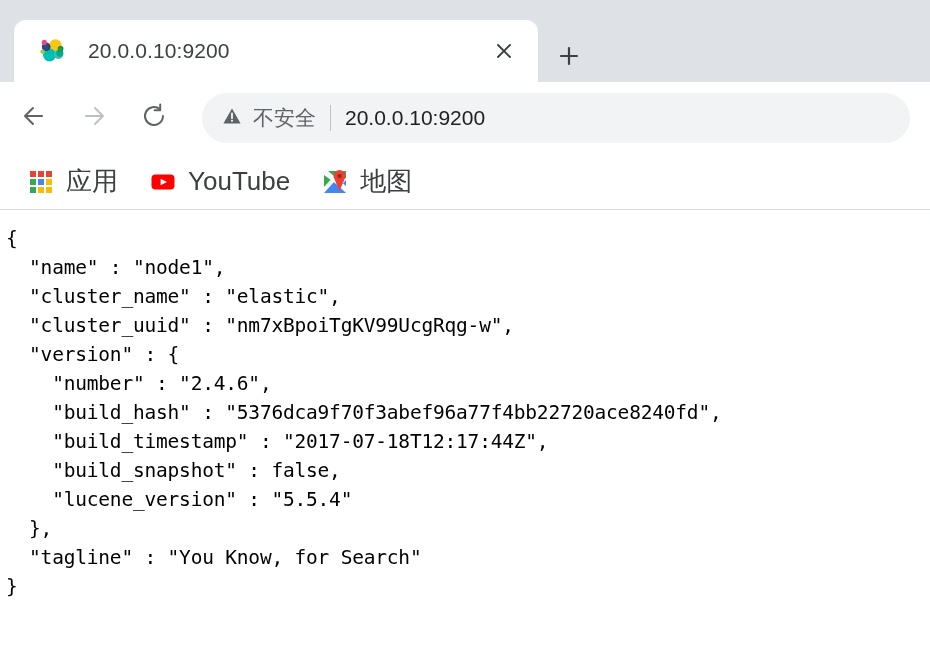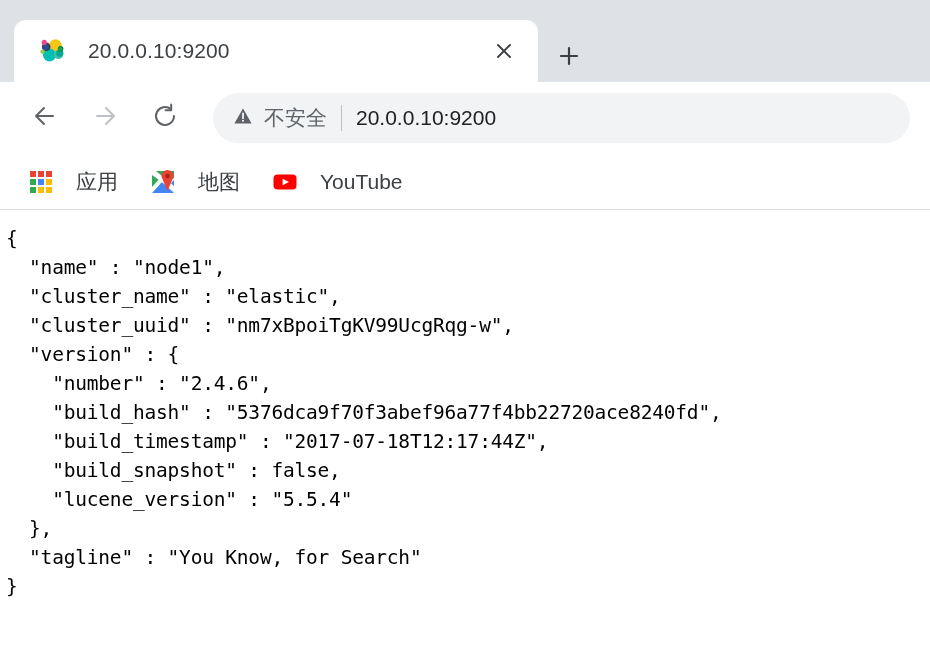--- a/index.html
+++ b/index.html
@@ -70,21 +70,21 @@
     justify-content: center;
     border-radius: 10px 10px 0 0;
   }
 
   
   .toolbar {
     height: 72px;
     background: #ffffff;
     display: flex;
     align-items: center;
-    padding-left: 21px;
+    padding-left: 10px;
     box-sizing: border-box;
   }
   .nav-btn {
     width: 48px;
     height: 48px;
     display: flex;
     align-items: center;
     justify-content: center;
     flex: 0 0 auto;
     margin-right: 12px;
@@ -150,23 +150,23 @@
   .bm-icon {
     width: 26px;
     height: 26px;
     flex: 0 0 auto;
     display: flex;
     align-items: center;
     justify-content: center;
     position: relative;
   }
   .bm-label {
-    font-size: 21px;
+    font-size: 26px;
     color: #3c4043;
-    margin-left: 22px;
+    margin-left: 12px;
     white-space: nowrap;
   }
 
   
   .apps-grid {
     width: 22px;
     height: 22px;
     display: grid;
     grid-template-columns: repeat(3, 6px);
     grid-template-rows: repeat(3, 6px);
@@ -290,44 +290,44 @@
           <i style="background:#fbbc05"></i>
           <i style="background:#fbbc05"></i>
       </span>
     </span>
     <span class="bm-label">应用</span>
   </div>
 
 
   <div class="bm">
     <span class="bm-icon">
+      <svg width="26" height="20" viewBox="0 0 26 20">
+        <rect x="1.5" y="2.5" width="23" height="15" rx="4" fill="#ff0000"></rect>
+        <path d="M10.6 6.8 L17 10 L10.6 13.2 Z" fill="#ffffff"></path>
+      </svg>
+    </span>
+    <span class="bm-label">YouTube</span>
+  </div>
+
+  <div class="bm">
+    <span class="bm-icon">
       <svg width="26" height="26" viewBox="0 0 26 26">
         <rect x="2" y="2" width="22" height="22" rx="2" fill="#f1f3f4"></rect>
         <path d="M2 2 L24 2 L24 9 L2 18 Z" fill="#34a853"></path>
         <path d="M2 24 L13 24 L24 11 L24 24 Z" fill="#4285f4"></path>
         <path d="M2 18 L11 8 L24 20 L24 24 L2 24 Z" fill="#ffffff" opacity="0.92"></path>
         <path d="M2 24 L12 13 L24 24 Z" fill="#4285f4"></path>
         <path d="M6 2 L24 17 L24 22 L2 6 L2 2 Z" fill="#ffffff"></path>
         <path d="M2 2 L9 2 L24 15 L24 20 Z" fill="#fbbc05" opacity="0.0"></path>
         <circle cx="17.5" cy="7" r="6" fill="#ea4335"></circle>
         <path d="M17.5 22 L12.8 11 L22.2 11 Z" fill="#ea4335"></path>
         <circle cx="17.5" cy="7" r="2.3" fill="#a52714"></circle>
       </svg>
     </span>
     <span class="bm-label">地图</span>
-  </div>
-
-  <div class="bm">
-    <span class="bm-icon">
-      <svg width="26" height="20" viewBox="0 0 26 20">
-        <rect x="1.5" y="2.5" width="23" height="15" rx="4" fill="#ff0000"></rect>
-        <path d="M10.6 6.8 L17 10 L10.6 13.2 Z" fill="#ffffff"></path>
-      </svg>
-    </span>
-    <span class="bm-label">YouTube</span>
   </div>
 </div>
 
 <div class="page">
   <pre class="json">{
   "name" : "node1",
   "cluster_name" : "elastic",
   "cluster_uuid" : "nm7xBpoiTgKV99UcgRqg-w",
   "version" : {
     "number" : "2.4.6",

